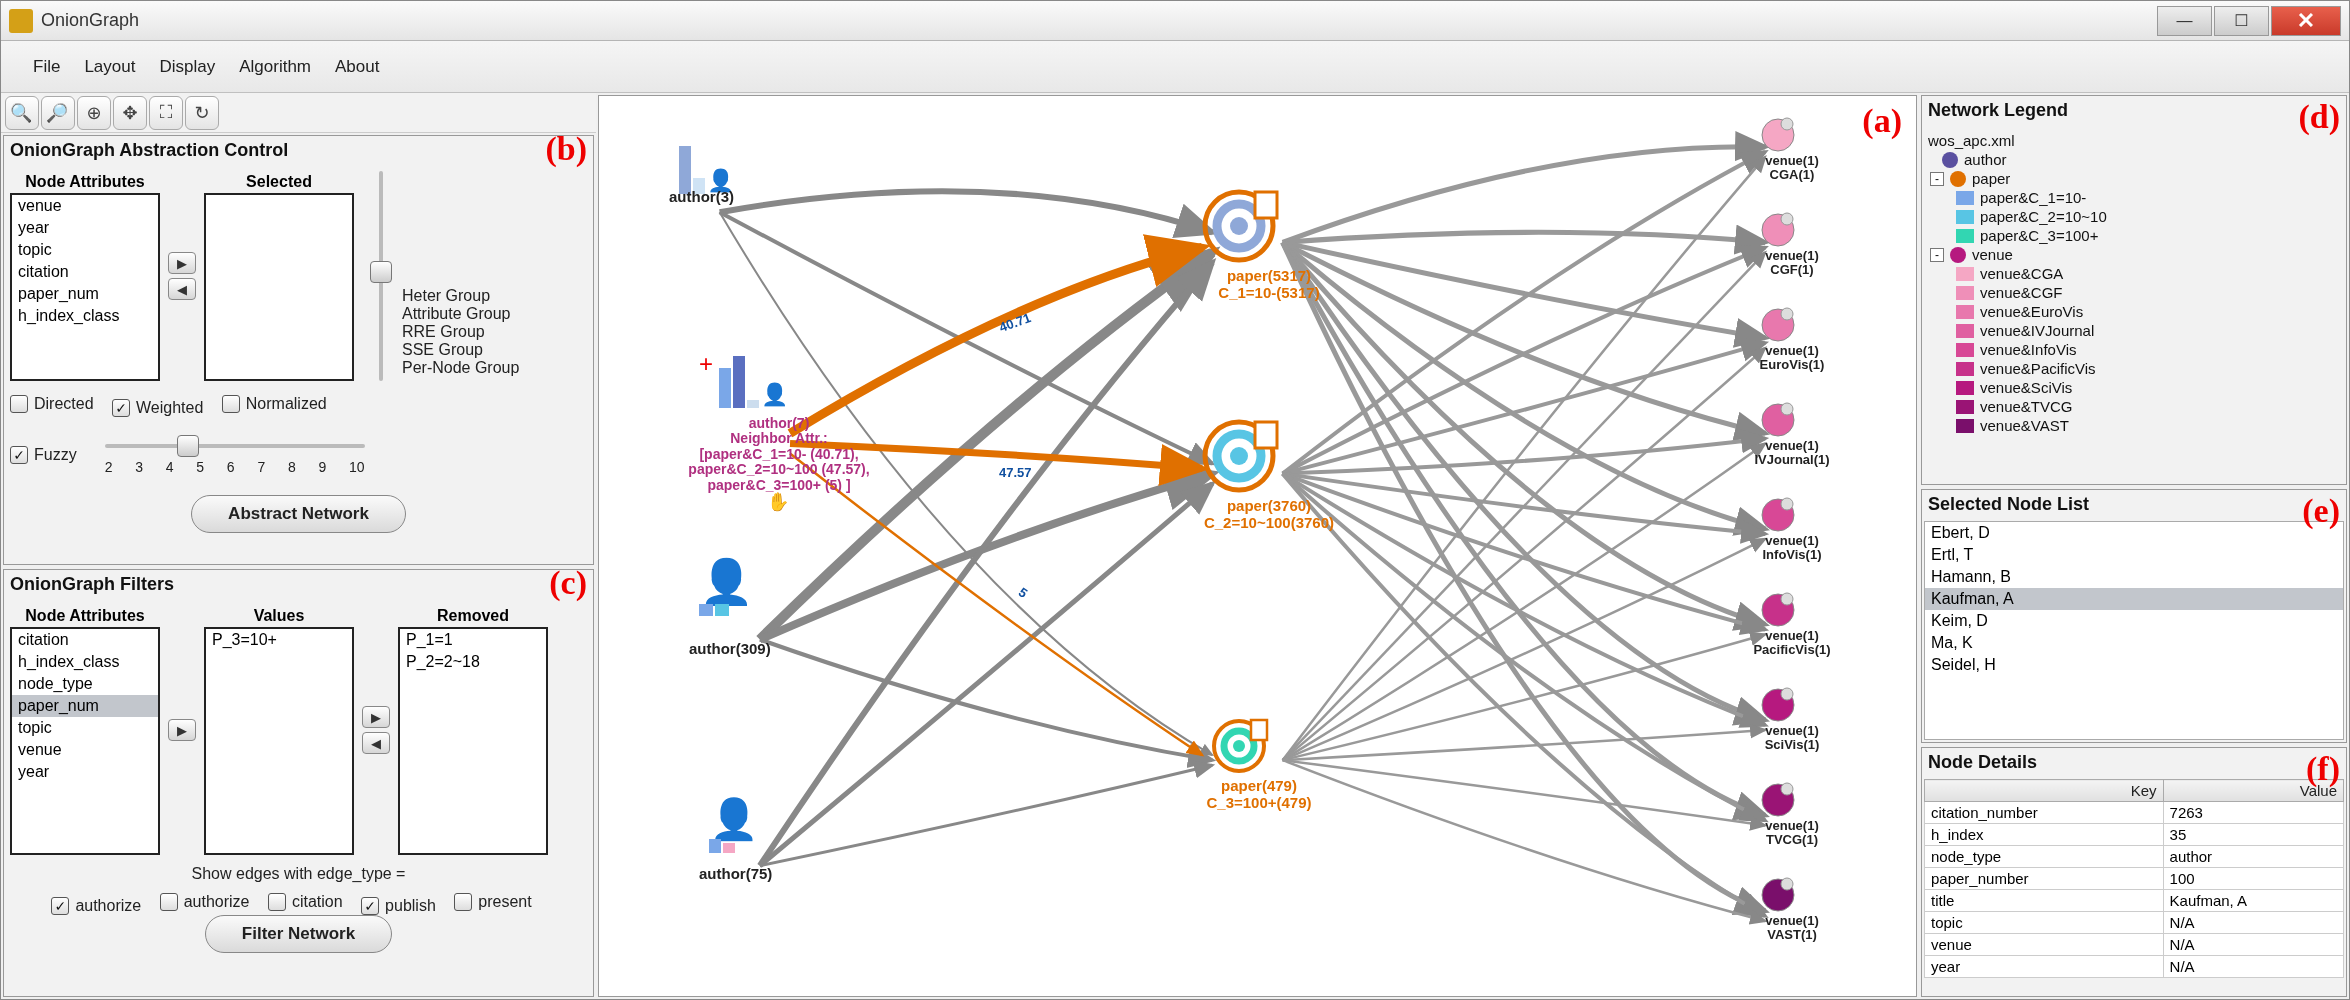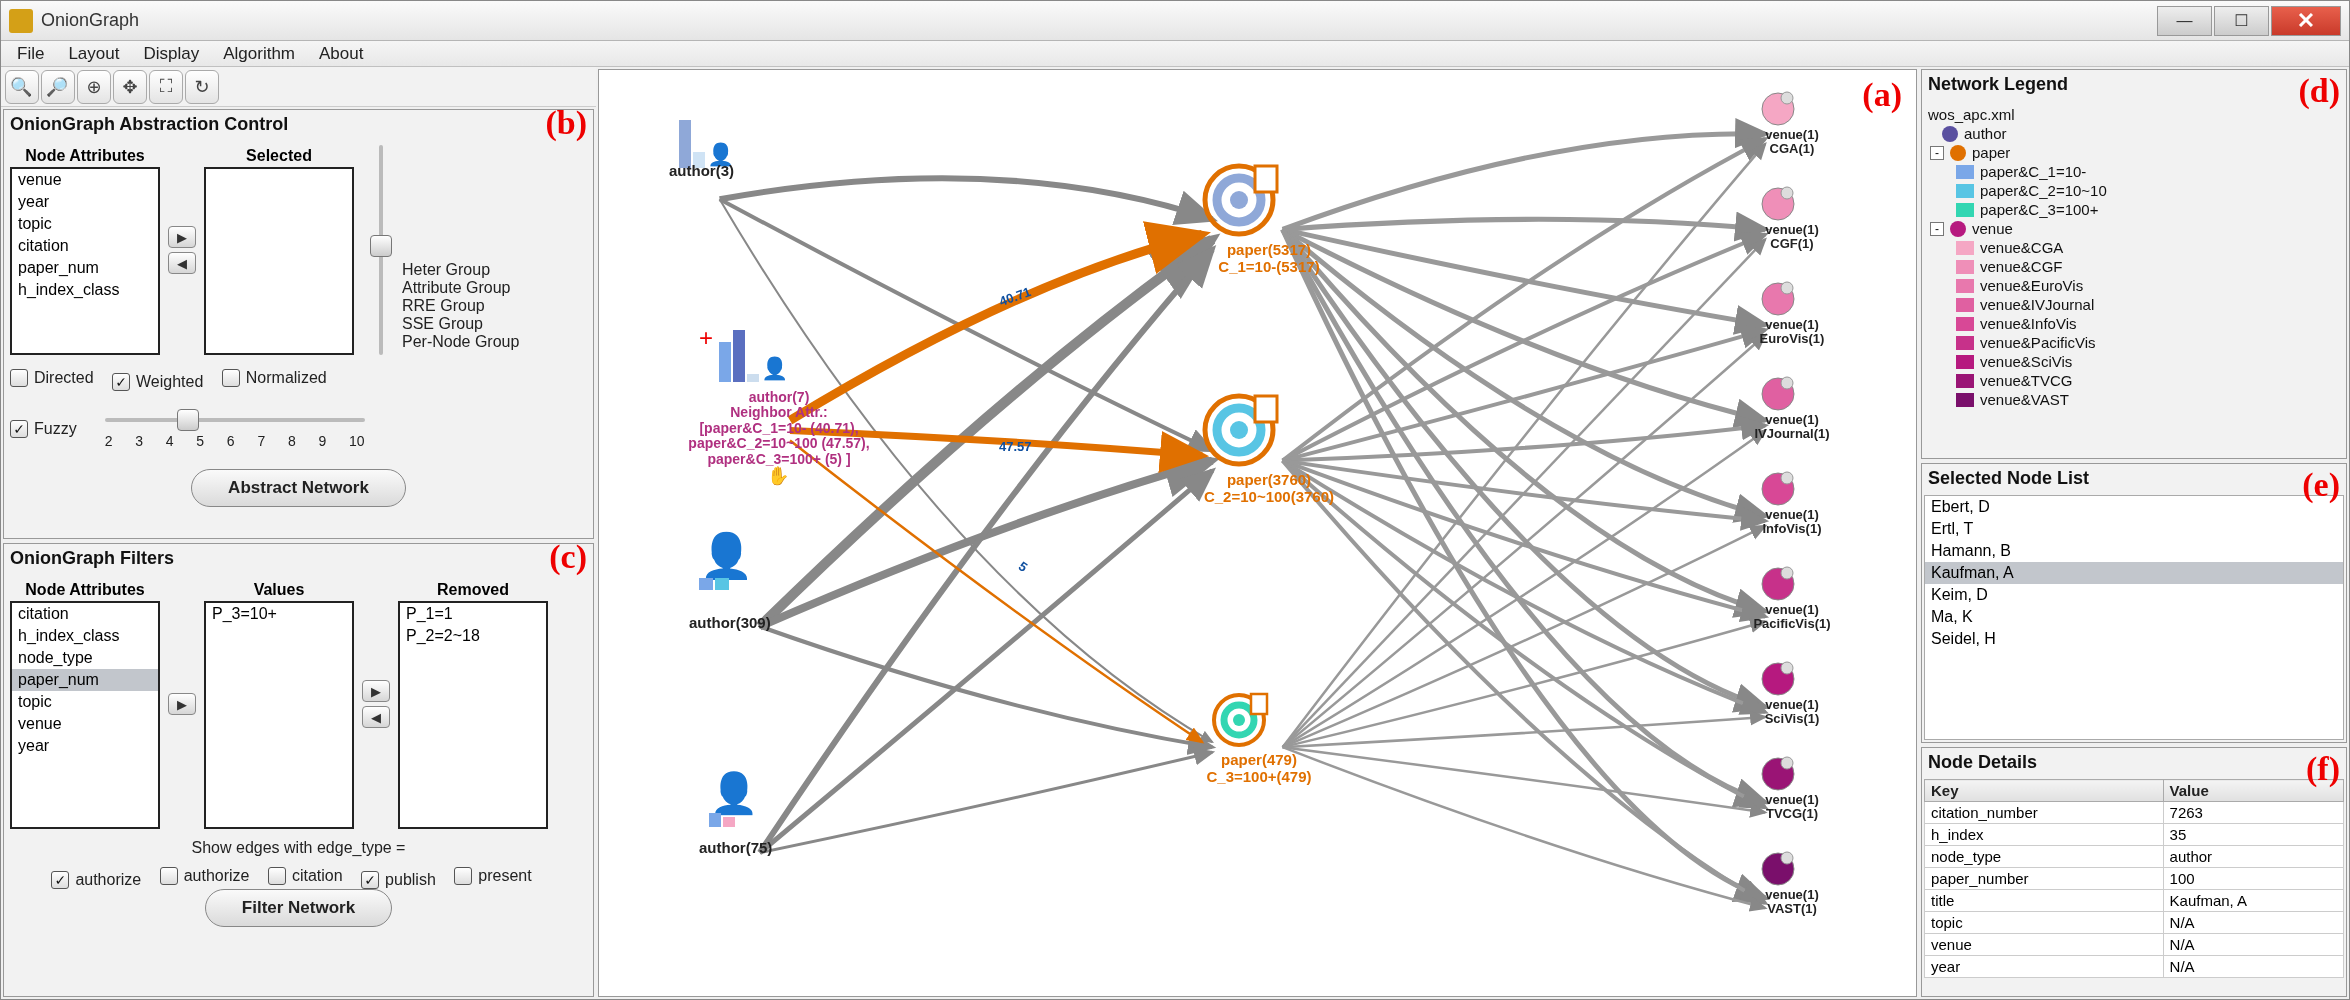--- a/index.html
+++ b/index.html
@@ -7,21 +7,21 @@
 
 .window { width: 100%; height: 100%; display: flex; flex-direction: column; border: 1px solid #888; }
 
 .titlebar { height: 40px; background: linear-gradient(to bottom, #fafafa, #e5e5e5); display: flex; align-items: center; padding: 0 8px; border-bottom: 1px solid #b5b5b5; }
 .titlebar .app-icon { width: 24px; height: 24px; background: #d4a017; border-radius: 3px; margin-right: 8px; }
 .titlebar .title { font-size: 18px; color: #333; flex: 1; }
 .titlebar .win-btns { display: flex; gap: 2px; }
 .titlebar .win-btn { width: 55px; height: 30px; background: linear-gradient(to bottom, #eee, #ccc); border: 1px solid #999; display: flex; align-items: center; justify-content: center; font-size: 16px; color: #333; }
 .titlebar .win-btn.close { background: linear-gradient(to bottom, #e8604c, #c93a2a); color: #fff; width: 70px; font-size: 22px; font-weight: bold; }
 
-.menubar { height: 26px; background: linear-gradient(to bottom, #f5f5f5, #e8e8e8); display: flex; align-items: center; padding: 0 4px; border-bottom: 1px solid #c0c0c0; font-size: 17px; }
+.menubar { height: 52px; background: linear-gradient(to bottom, #f5f5f5, #e8e8e8); display: flex; align-items: center; padding: 0 20px; border-bottom: 1px solid #c0c0c0; font-size: 17px; }
 .menubar .menuitem { padding: 4px 12px; color: #222; }
 
 .toolbar { height: 40px; background: #f2f2f2; display: flex; align-items: center; padding: 2px 4px; gap: 2px; border-bottom: 1px solid #ccc; }
 .toolbar .tool-btn { width: 34px; height: 34px; background: linear-gradient(to bottom,#fff,#e4e4e4); border: 1px solid #aaa; border-radius: 6px; display: flex; align-items: center; justify-content: center; font-size: 18px; color: #444; }
 
 .main { flex: 1; display: flex; min-height: 0; }
 
 .panel { border: 1px solid #999; background: #f2f2f2; margin: 2px; display: flex; flex-direction: column; }
 .panel-title { font-size: 18px; font-weight: bold; padding: 4px 6px; color: #111; }
 .panel-body { padding: 6px; flex: 1; display: flex; flex-direction: column; }
@@ -52,21 +52,21 @@
 .big-btn { background: linear-gradient(to bottom,#fafafa,#dadada); border: 1px solid #888; border-radius: 22px; padding: 8px 36px; font-size: 17px; font-weight: bold; color: #222; align-self: center; }
 
 .tree { font-size: 15px; color: #111; }
 .tree .ti { display: flex; align-items: center; gap: 6px; padding: 1px 0; }
 .tree .ti.indent1 { padding-left: 28px; }
 .tree .swatch { width: 18px; height: 14px; }
 .tree .toggle { width: 14px; height: 14px; border: 1px solid #777; background: #fff; font-size: 12px; line-height: 12px; text-align: center; }
 .tree .ic { width: 16px; height: 16px; border-radius: 50%; background: #888; }
 
 .table { width: 100%; border: 1px solid #999; font-size: 15px; border-collapse: collapse; background: #fff; }
-.table th { background: linear-gradient(to bottom,#f4f4f4,#e0e0e0); border: 1px solid #aaa; padding: 2px 6px; text-align: left; font-weight: bold; color: #222; }
+.table th { background: linear-gradient(to bottom,#f4f4f4,#e0e0e0); border: 1px solid #aaa; padding: 2px 6px; text-align: right; font-weight: normal; color: #222; }
 .table td { border: 1px solid #ccc; padding: 2px 6px; }
 
 .callout { position: absolute; color: #e00; font-size: 34px; font-weight: bold; font-family: 'Times New Roman', serif; }
 
 .node-label { position: absolute; font-size: 15px; font-weight: bold; color: #222; text-align: center; line-height: 1.1; }
 .node-label.orange { color: #e07000; }
 .abs { position: absolute; }
 </style>
 </head>
 <body>

